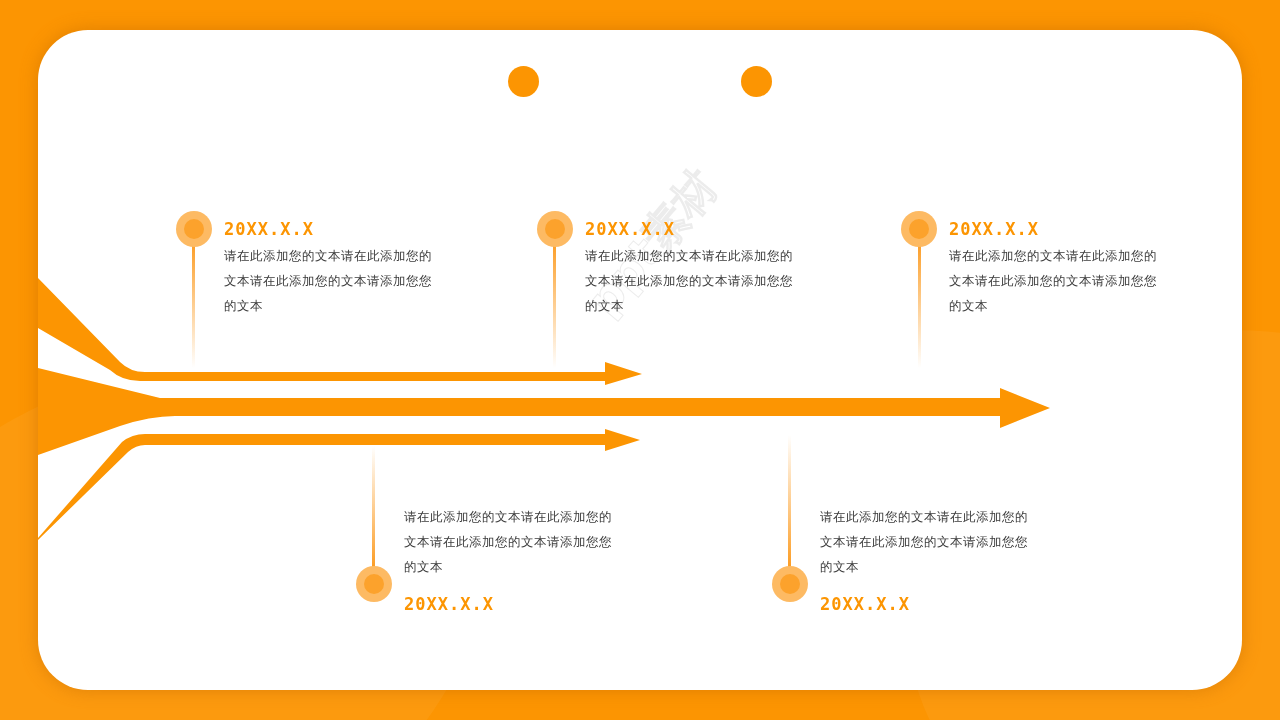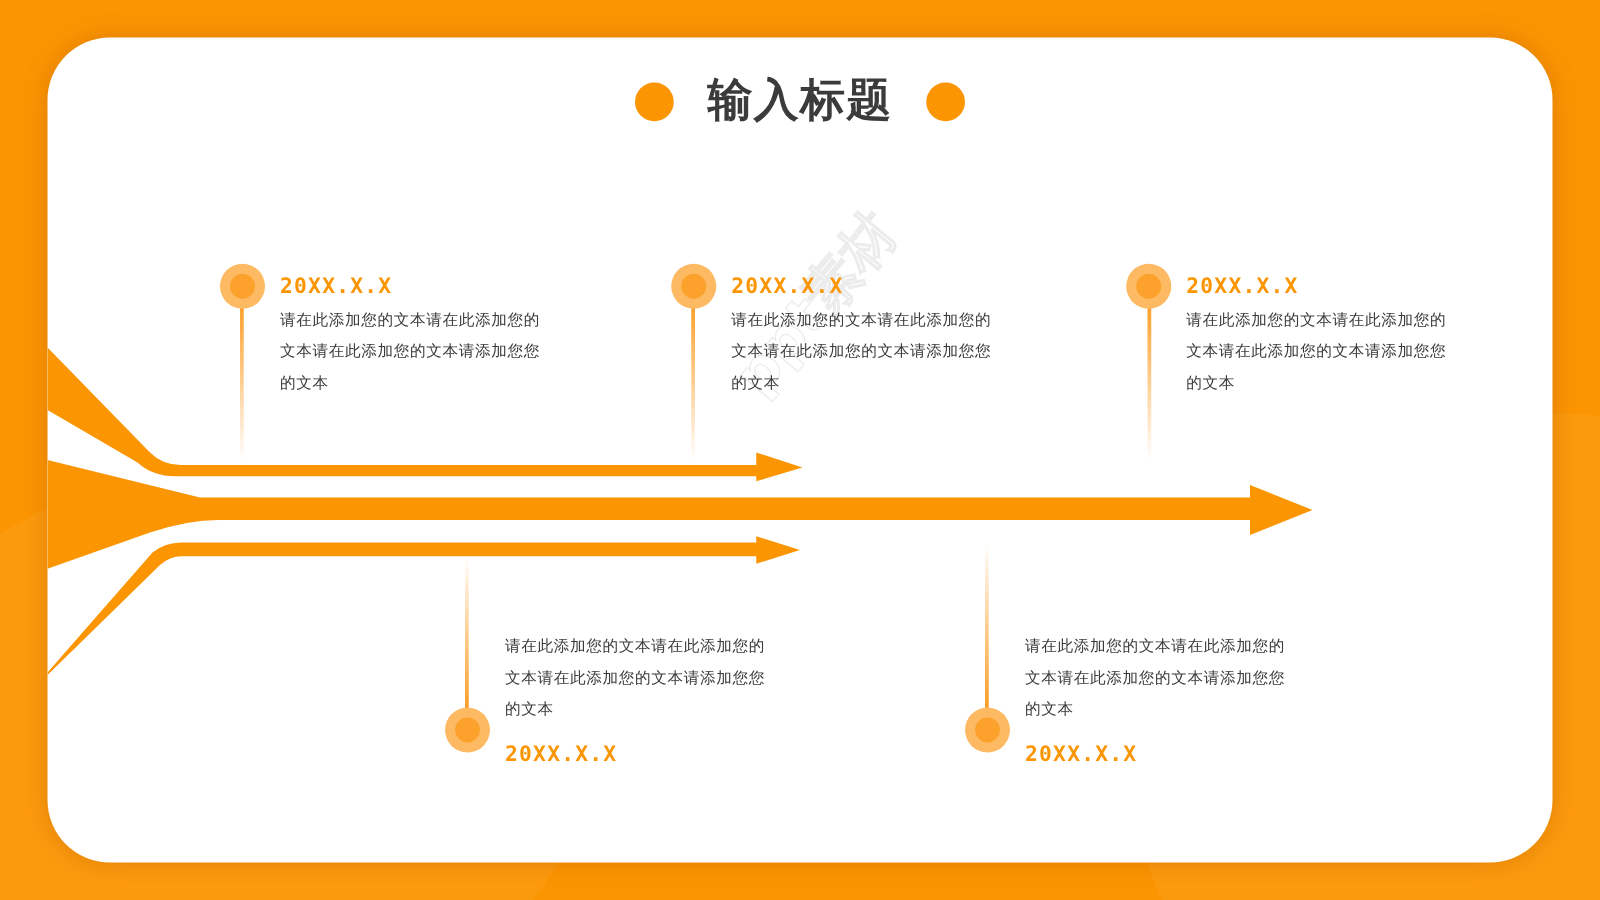--- a/index.html
+++ b/index.html
@@ -93,21 +93,20 @@
     <path d="M38 278 L120 362 Q130 372 145 372 L605 372 L605 362 L642 374 L605 385 L605 381 L140 381 Q122 381 110 370 L38 328 Z"></path>
 
     <path d="M38 368 L160 398 L1000 398 L1000 388 L1050 408 L1000 428 L1000 416 L175 416 Q150 416 120 426 L38 455 Z"></path>
 
     <path d="M38 538 L122 442 Q132 434 145 434 L605 434 L605 429 L640 440 L605 451 L605 445 L145 445 Q136 445 128 452 L38 540 Z"></path>
   </g>
 </svg>
 
 <div class="title-row">
   <div class="title-dot" style="left:508px;"></div>
-  <div class="title-text">输入标题</div>
   <div class="title-dot" style="left:741px;"></div>
 </div>
 
 <div class="watermark">ppt素材</div>
 
 <div class="stem down" style="left:192px; top:238px; height:130px;"></div>
 <div class="marker" style="left:176px; top:211px;"></div>
 <div class="date" style="left:224px; top:219px;">20XX.X.X</div>
 <div class="desc" style="left:224px; top:243px;">请在此添加您的文本请在此添加您的文本请在此添加您的文本请添加您您的文本</div>
 

